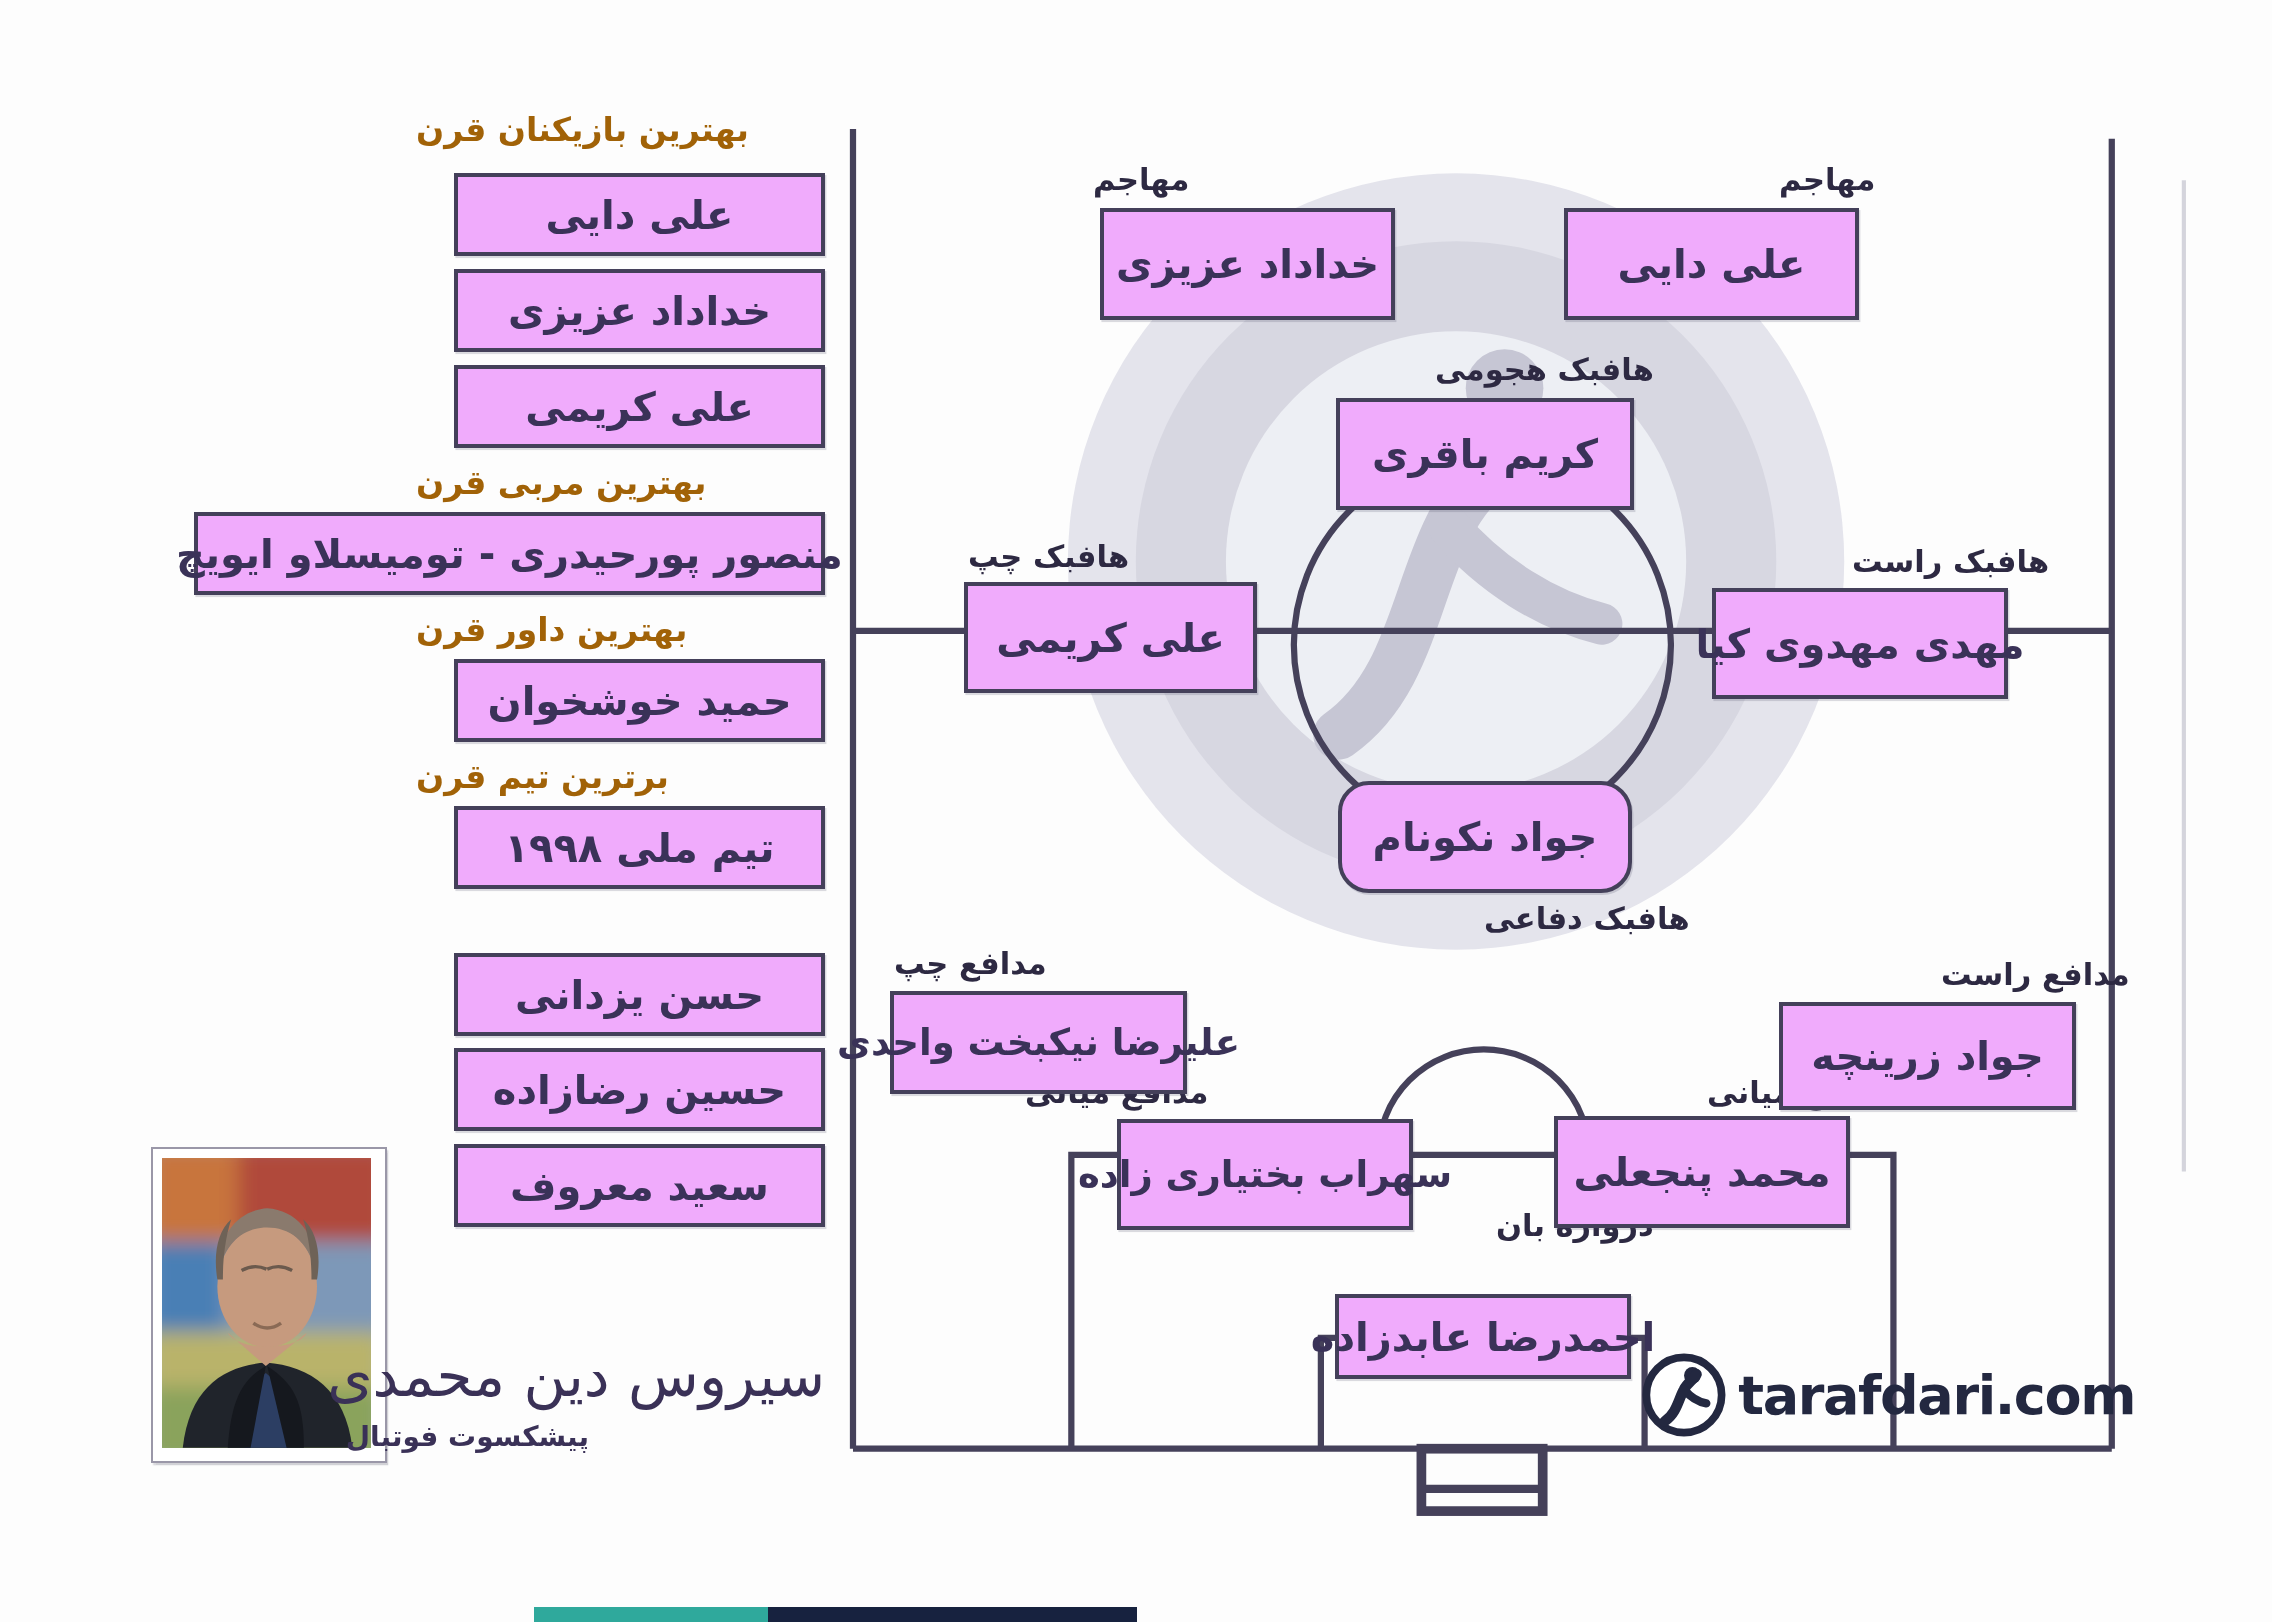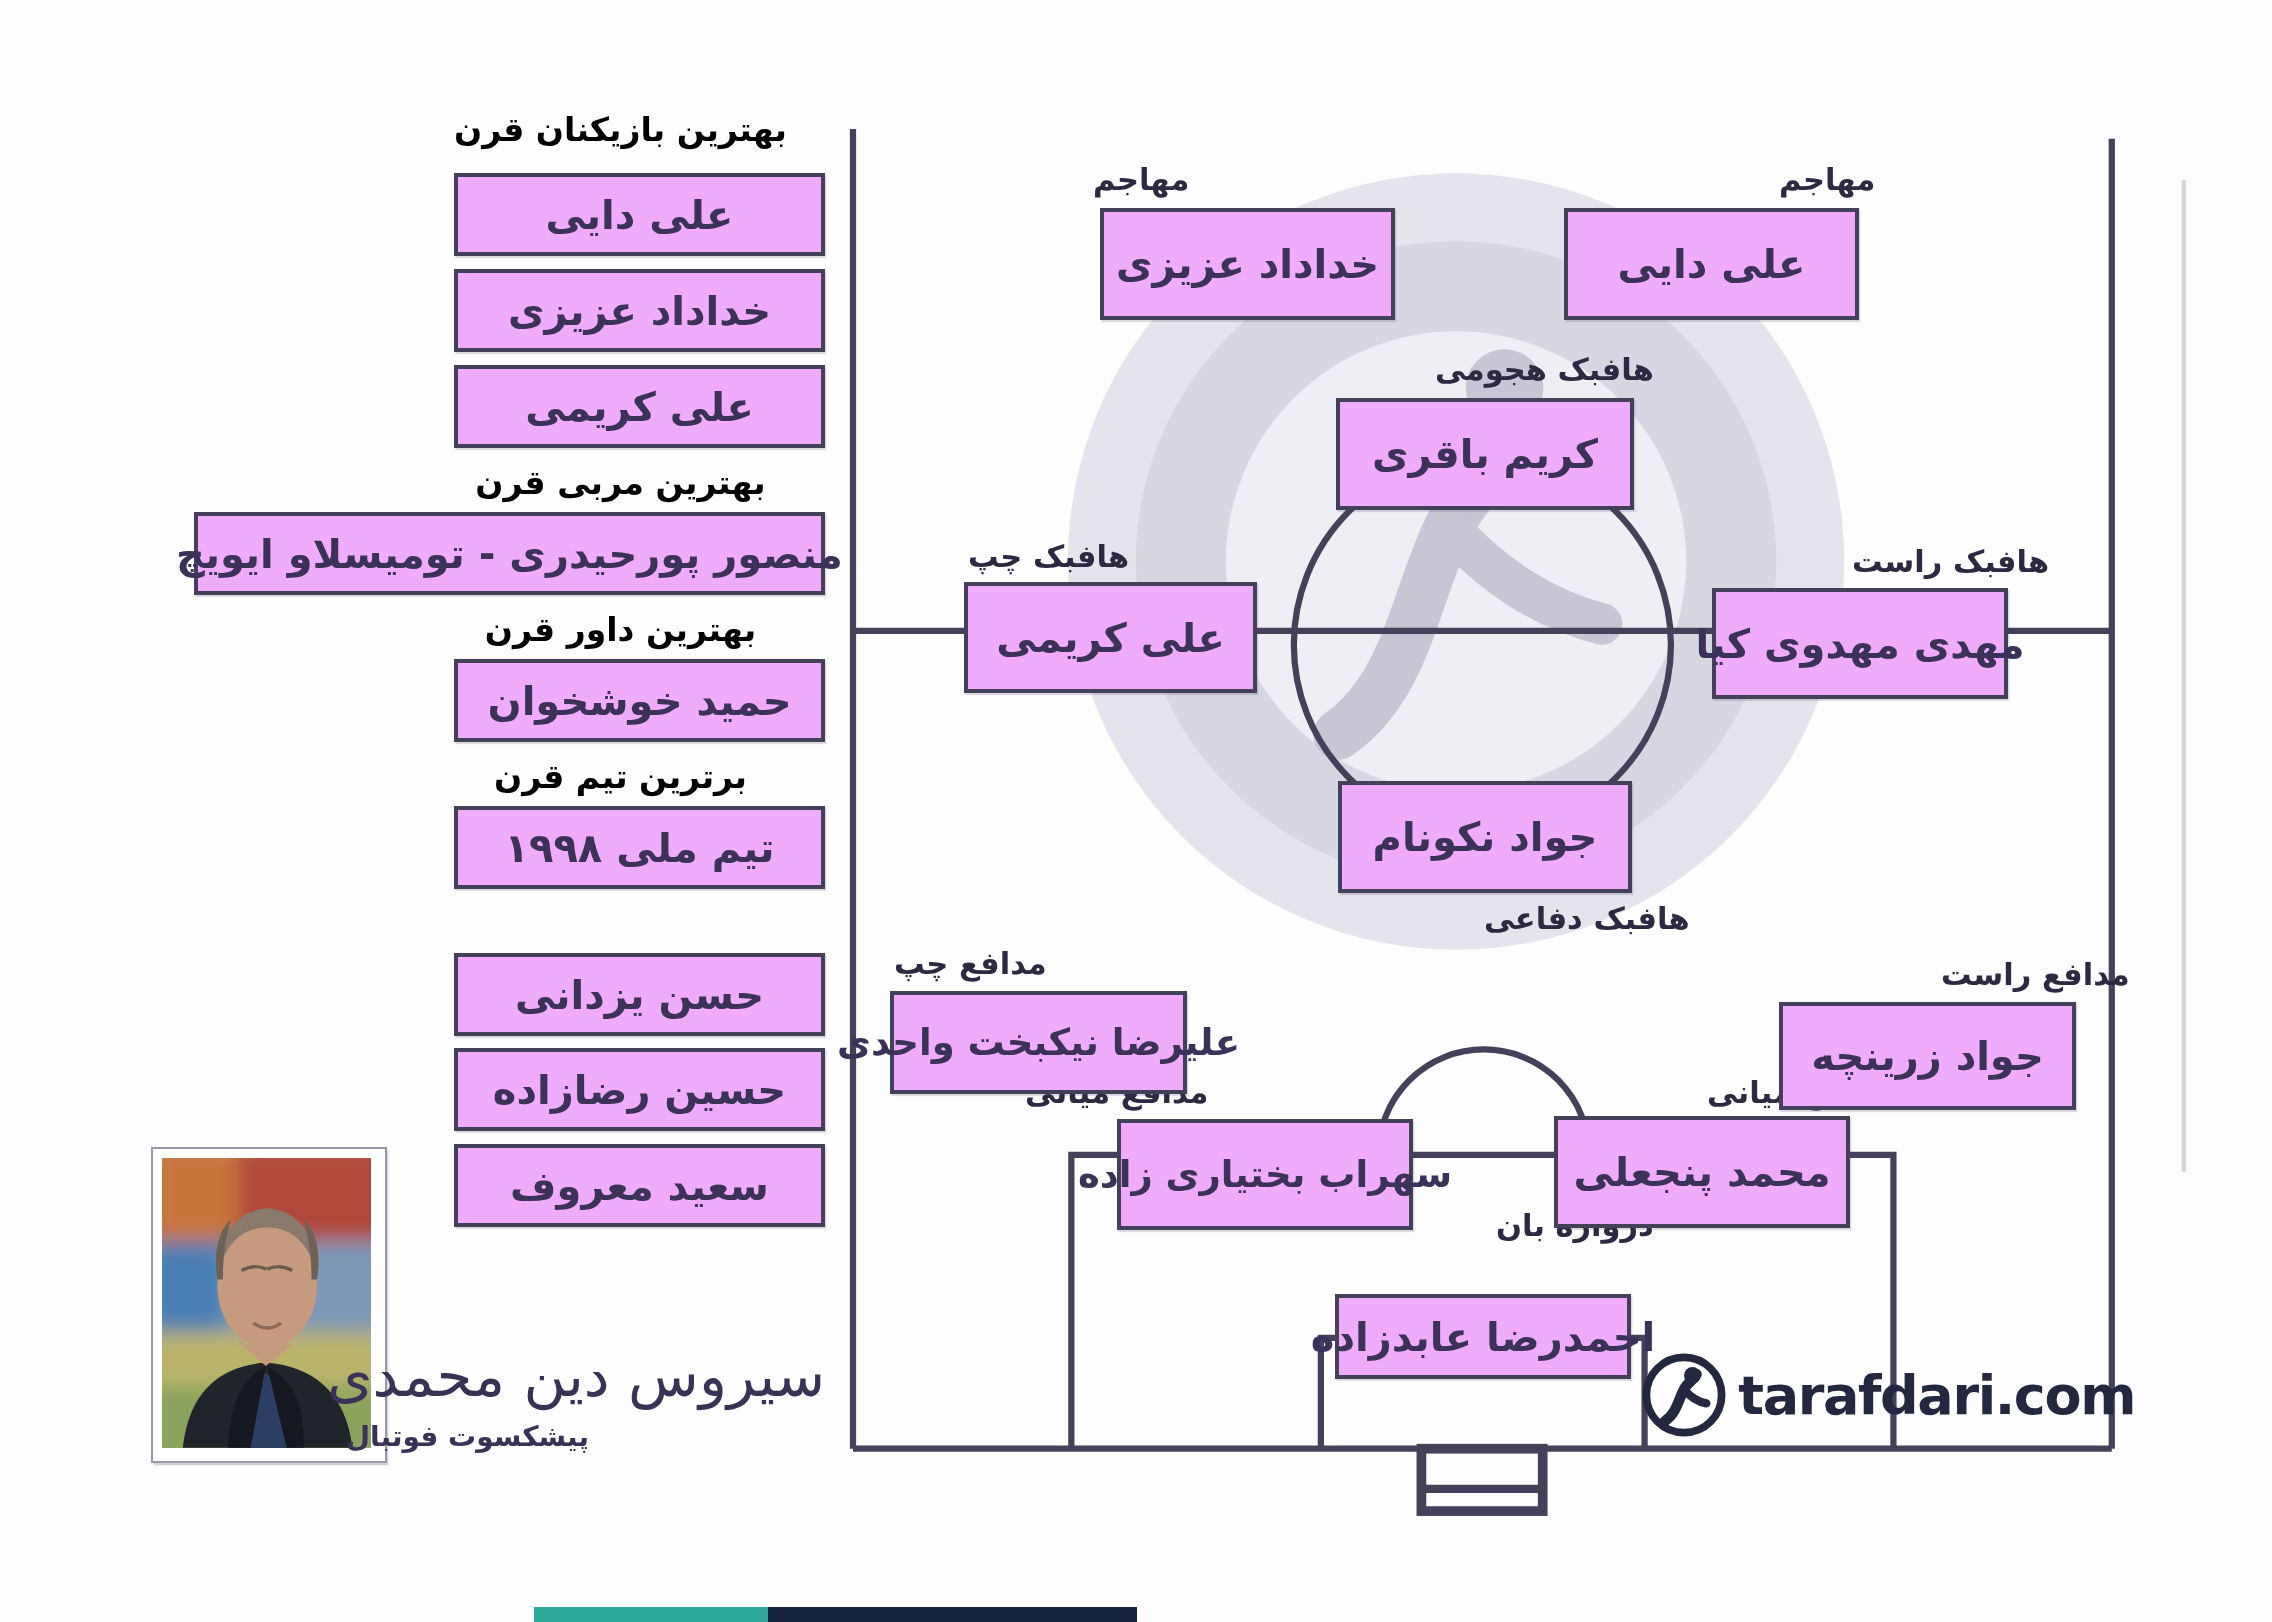--- a/index.html
+++ b/index.html
@@ -3,21 +3,21 @@
 <meta charset="utf-8">
 <style>
   html,body{margin:0;padding:0;background:#f4f4f6;}
   #canvas{position:relative;width:2273px;height:1622px;background:#fdfdfd;overflow:hidden;
           font-family:"DejaVu Sans",sans-serif;color:#3a3258;}
   
   .pbox{position:absolute;background:#f0abfc;border:4.2px solid #44405a;box-sizing:border-box;
         display:flex;align-items:center;justify-content:center;font-weight:bold;
         font-size:40px;color:#3a3258;white-space:nowrap;box-shadow:1.4px 2.1px 0 rgba(60,60,90,.18);}
   .poslabel{position:absolute;font-weight:bold;font-size:30.5px;color:#2d2942;white-space:nowrap;}
-  .sideheader{position:absolute;font-weight:bold;font-size:33px;color:#000000;text-align:center;white-space:nowrap;}
+  .sideheader{position:absolute;font-weight:bold;font-size:33px;color:#a16207;text-align:left;white-space:nowrap;}
   
   #sb-h0{left:416px;top:110px;width:409px;}
   #sb-b0-0{left:454px;top:173px;width:371px;height:83px;}
   #sb-b0-1{left:454px;top:269px;width:371px;height:83px;}
   #sb-b0-2{left:454px;top:365px;width:371px;height:83px;}
   #sb-h1{left:416px;top:463px;width:409px;}
   #sb-b1-0{left:194px;top:512px;width:631px;height:83px;}
   #sb-h2{left:416px;top:610px;width:409px;}
   #sb-b2-0{left:454px;top:659px;width:371px;height:83px;}
   #sb-h3{left:416px;top:757px;width:409px;}
@@ -25,21 +25,21 @@
   #sb-h4{left:347px;top:904px;width:478px;}
   #sb-b4-0{left:454px;top:953px;width:371px;height:83px;}
   #sb-b4-1{left:454px;top:1048px;width:371px;height:83px;}
   #sb-b4-2{left:454px;top:1144px;width:371px;height:83px;}
   
   #box-fw-left {left:1100px;top:208px;width:295px;height:112px;}
   #box-fw-right{left:1564px;top:208px;width:295px;height:112px;}
   #box-am      {left:1336px;top:398px;width:298px;height:112px;}
   #box-lm      {left:964px;top:582px;width:293px;height:111px;}
   #box-rm      {left:1712px;top:588px;width:296px;height:111px;}
-  #box-dm      {left:1338px;top:781px;width:294px;height:112px;}
+  #box-dm      {left:1338px;top:781px;width:294px;height:112px;border-radius:31px;}
   #box-lb      {left:890px;top:991px;width:297px;height:103px;font-size:37px;}
   #box-rb      {left:1779px;top:1002px;width:297px;height:108px;}
   #box-cb-left {left:1117px;top:1119px;width:296px;height:111px;font-size:37px;}
   #box-cb-right{left:1554px;top:1116px;width:296px;height:112px;}
   #box-gk      {left:1335px;top:1294px;width:296px;height:85px;}
   
   #lbl-fw-left {left:1093px;top:162px;}
   #lbl-fw-right{left:1779px;top:162px;}
   #lbl-am      {left:1435px;top:352px;}
   #lbl-lm      {left:968px;top:539px;}

